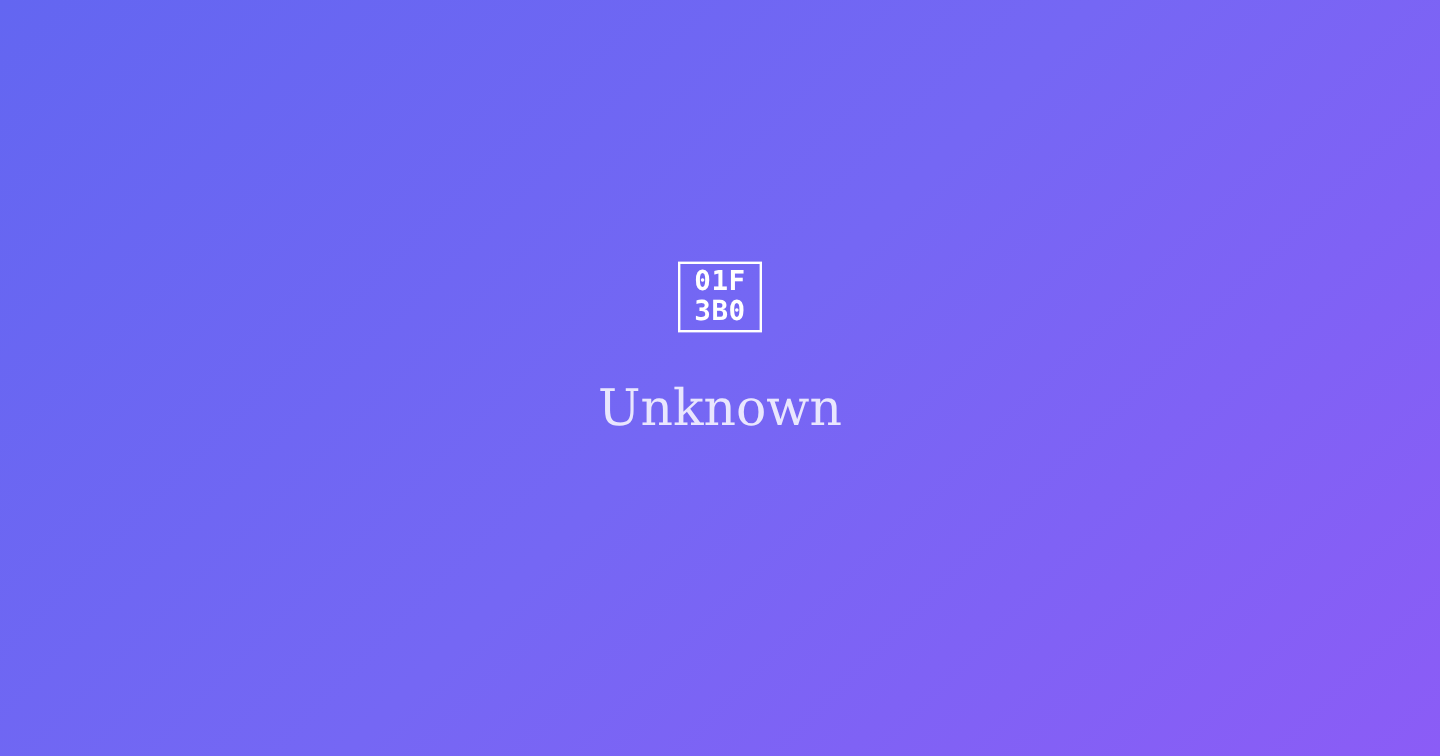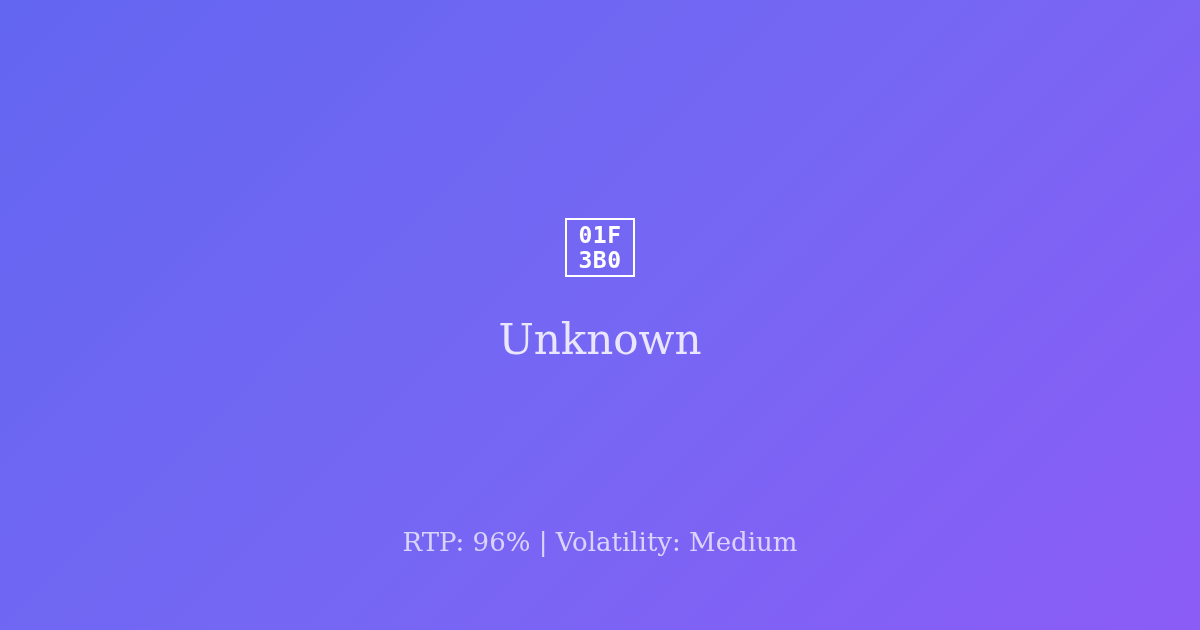--- a/index.html
+++ b/index.html
@@ -122,15 +122,14 @@
         <span class="tofu-line">3B0</span>
       </span>
 
 
     </div>
 
     <div class="subtitle">Unknown</div>
 
   </div>
 
-  <div class="meta">RTP: 96% | Volatility: Medium</div>
 
 </div>
 
 </body></html>

